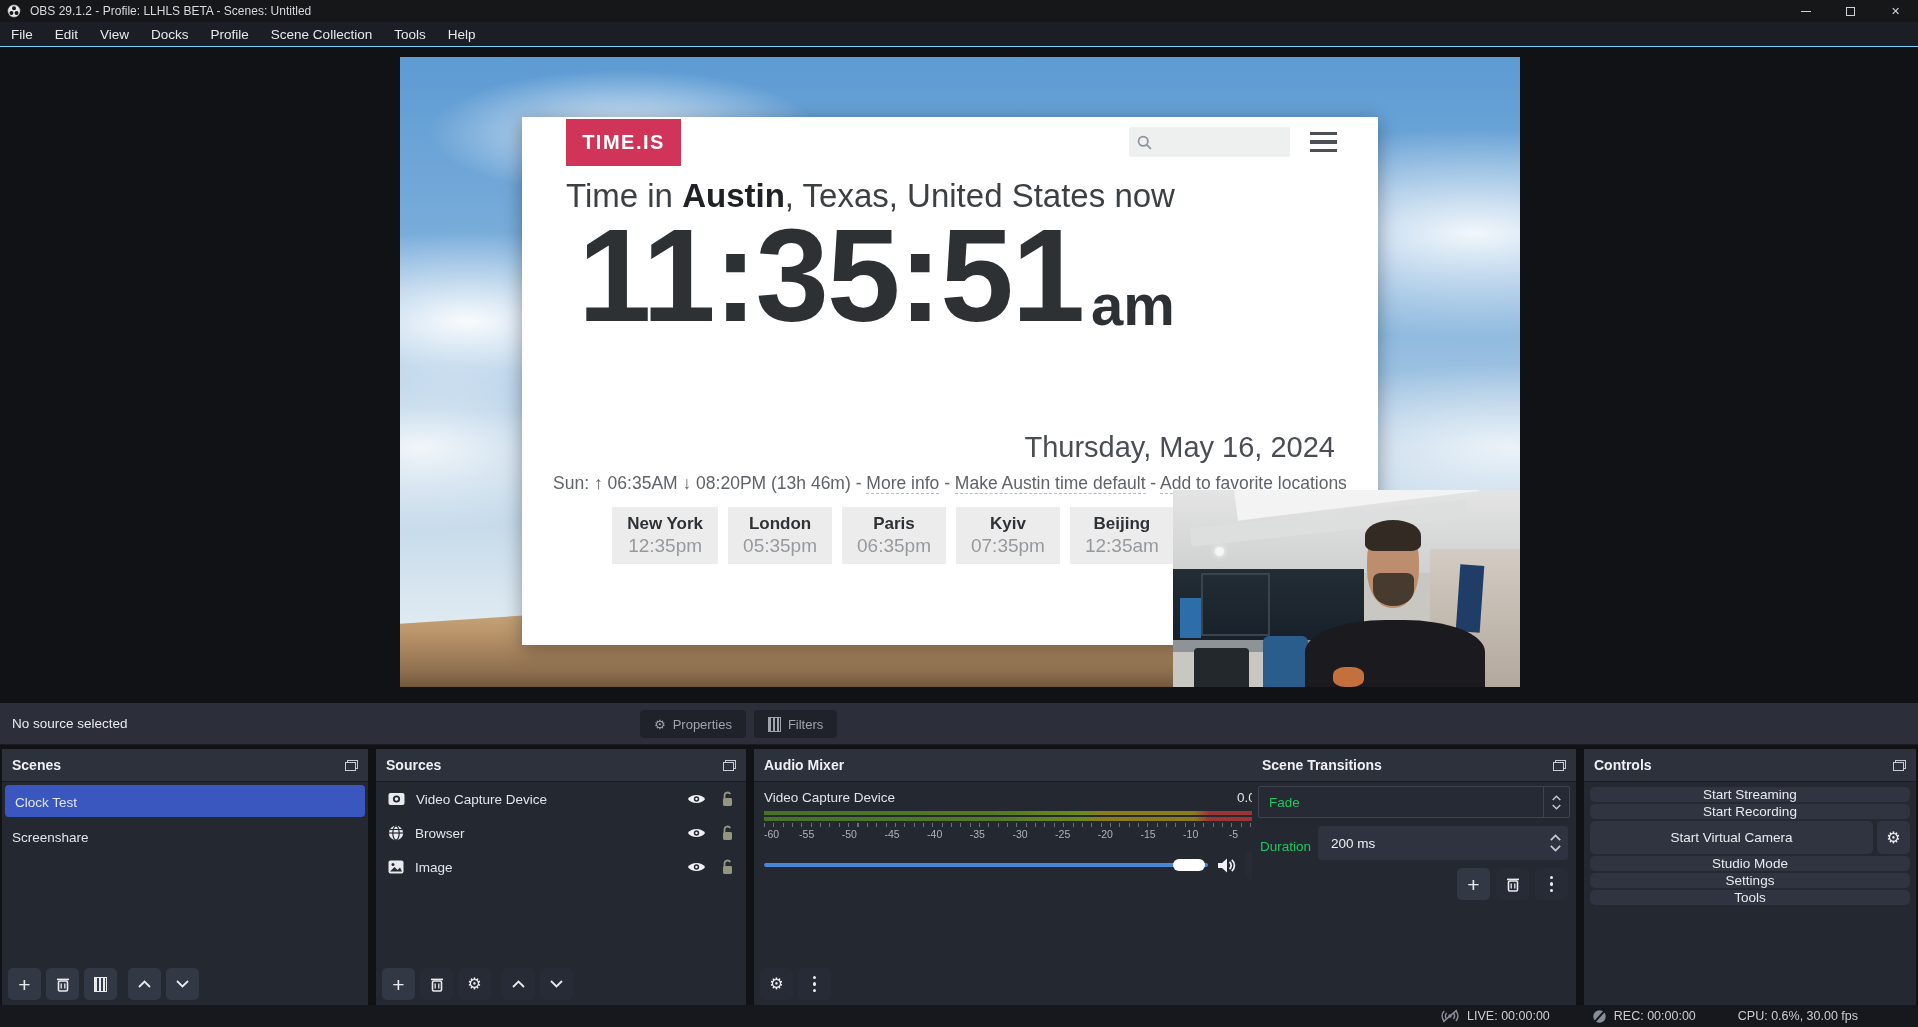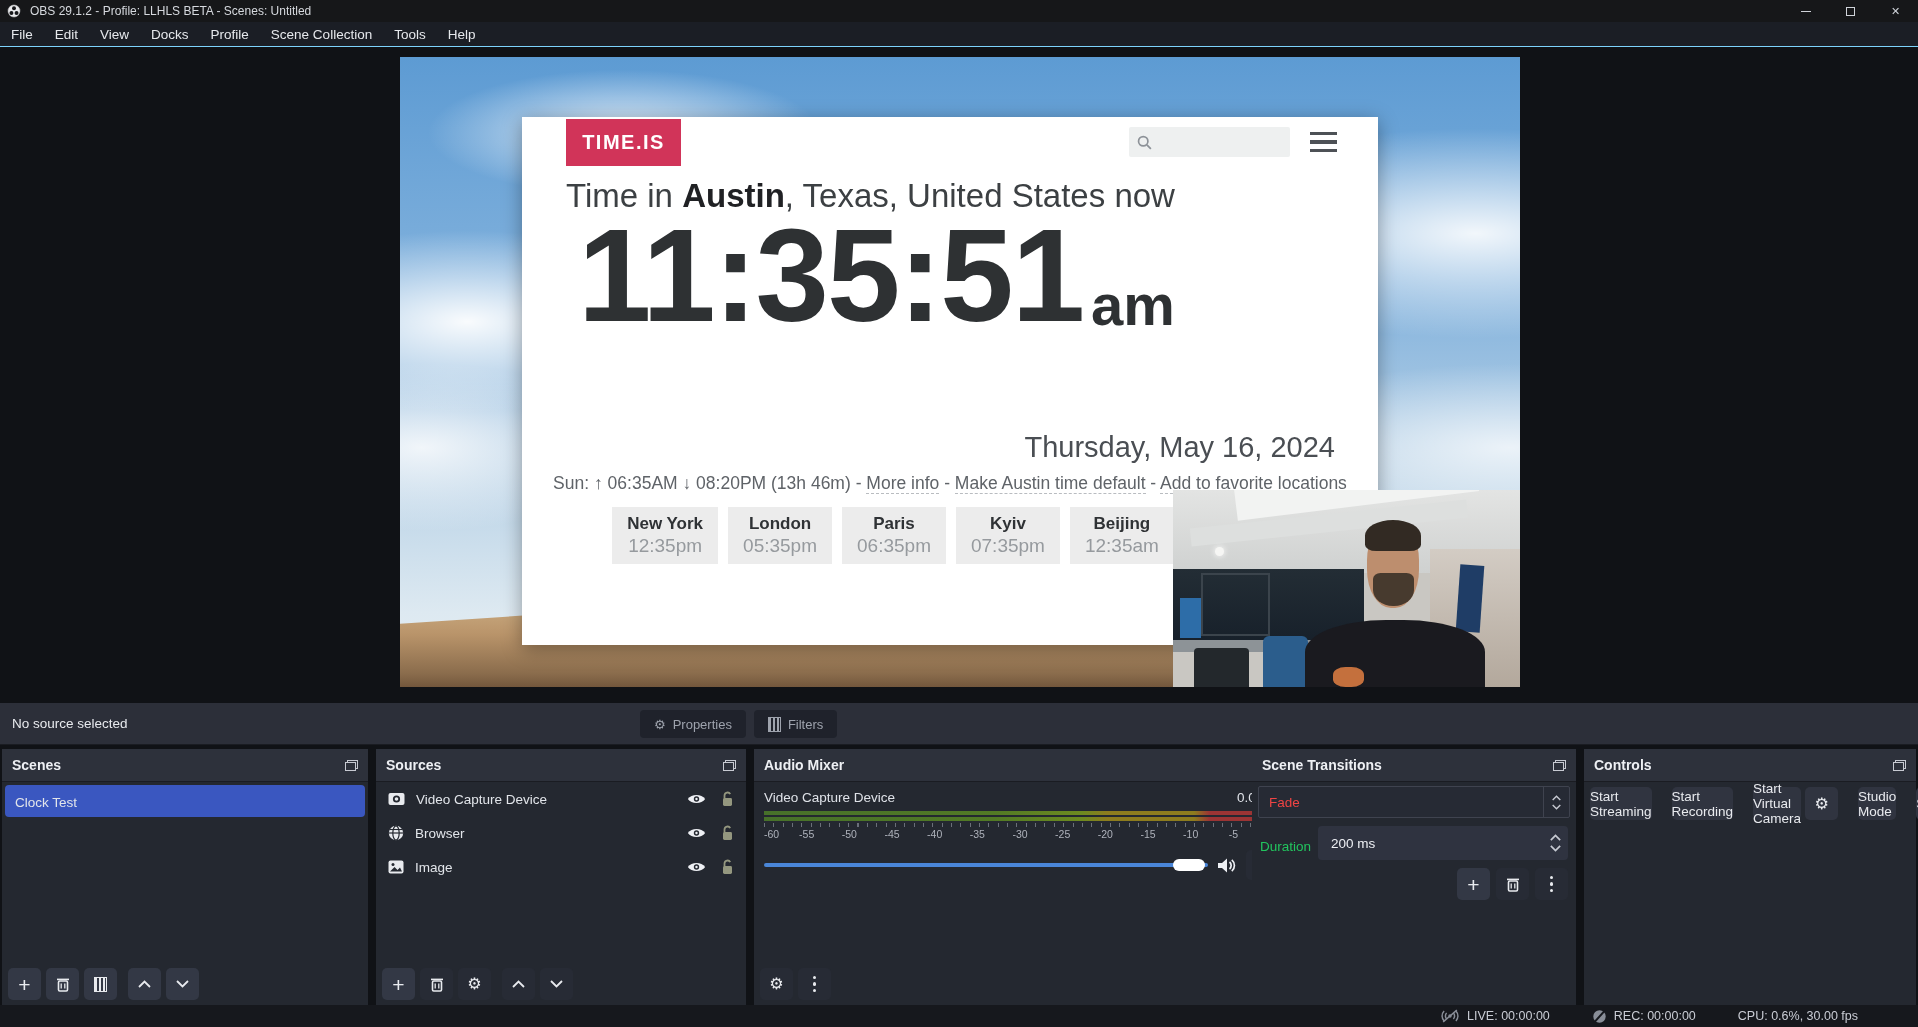--- a/index.html
+++ b/index.html
@@ -119,30 +119,30 @@
   .ticklabels span{position:absolute;top:0;transform:translateX(-50%);}
   .ticklabels span:first-child{transform:none;}
   .ticklabels span:last-child{transform:translateX(-100%);}
   .sliderrow{display:flex;align-items:center;margin-top:9px;gap:9px;}
   .slider{position:relative;flex:1;height:30px;}
   .slider-track{position:absolute;left:0;top:13px;height:4px;width:100%;border-radius:2px;background:var(--slider-blue);}
   .slider-handle{position:absolute;right:3px;top:9px;width:32px;height:12px;border-radius:6px;background:#fff;}
 
   
   .trans-select{position:absolute;left:6px;right:6px;top:4px;height:32px;background:#262a34;border:1px solid #3f434f;border-radius:2px;display:flex;align-items:center;}
-  .trans-select-label{padding-left:10px;font-size:13.5px;color:#ef4444;flex:1;}
+  .trans-select-label{padding-left:10px;font-size:13.5px;color:#22c55e;flex:1;}
   .trans-spin{width:26px;align-self:stretch;border-left:1px solid #3f434f;display:flex;flex-direction:column;align-items:center;justify-content:center;gap:3px;color:#c7cad2;}
   .dur-label{position:absolute;left:8px;top:48px;height:34px;line-height:34px;font-size:13.5px;color:#22c55e;}
   .dur-spinbox{position:absolute;left:66px;right:8px;top:44px;height:34px;background:#2f3340;border-radius:4px;display:flex;align-items:center;}
   .dur-value{padding-left:13px;font-size:13.5px;color:#eef0f4;flex:1;}
   .dur-arrows{width:26px;display:flex;flex-direction:column;align-items:center;gap:4px;color:#c7cad2;}
   .trans-btnrow{position:absolute;right:8px;top:86px;display:flex;gap:6px;}
 
   
-  .ctrl-body{padding:5px 6px;display:flex;flex-direction:row;gap:20px;}
+  .ctrl-body{padding:5px 6px;display:flex;flex-direction:column;gap:2px;}
   .ctrl-row{display:flex;gap:4px;}
   .ctrl-btn{flex:1;height:33px;background:#303440;border-radius:5px;font-size:13.5px;color:#e8eaee;display:flex;align-items:center;justify-content:center;}
   .ctrl-gear{flex:0 0 33px;height:33px;background:#303440;border-radius:5px;display:flex;align-items:center;justify-content:center;}
 
   
   .statusbar{position:absolute;left:0;top:1005px;width:100%;height:22px;background:#16181d;display:flex;align-items:center;justify-content:flex-end;padding-right:60px;gap:14px;font-size:12.5px;color:#c9ccd4;}
   .stat-group{display:flex;align-items:center;gap:7px;}
   .stat-gap{width:14px;}
   .gear-glyph{font-size:16px;line-height:1;color:#e8eaee;font-family:"DejaVu Sans",sans-serif;}
   .gear-glyph.small{font-size:13px;color:#9ea3ad;}
@@ -274,20 +274,21 @@
 
   <div class="docks">
 
     <div class="dock" style="left:2px;width:366px;">
       <div class="dock-header">
         <span class="dock-title">Scenes</span>
         <span class="popout"></span>
       </div>
       <div class="dock-body">
         <div class="scene-item selected">Clock Test</div>
+        <div class="scene-item">Screenshare</div>
         <div class="dock-footer">
           <div class="tile">
               <span class="plus-glyph">+</span>
             </div>
           <div class="tile">
             <svg width="14" height="15" viewBox="0 0 14 15">
                 <rect x="2.5" y="4" width="9" height="10" rx="1.2" fill="none" stroke="#e8eaee" stroke-width="1.6"></rect>
                 <line x1="1" y1="2.4" x2="13" y2="2.4" stroke="#e8eaee" stroke-width="1.6"></line>
                 <line x1="5.2" y1="6.4" x2="5.2" y2="11.6" stroke="#e8eaee" stroke-width="1.3"></line>
                 <line x1="8.8" y1="6.4" x2="8.8" y2="11.6" stroke="#e8eaee" stroke-width="1.3"></line>

